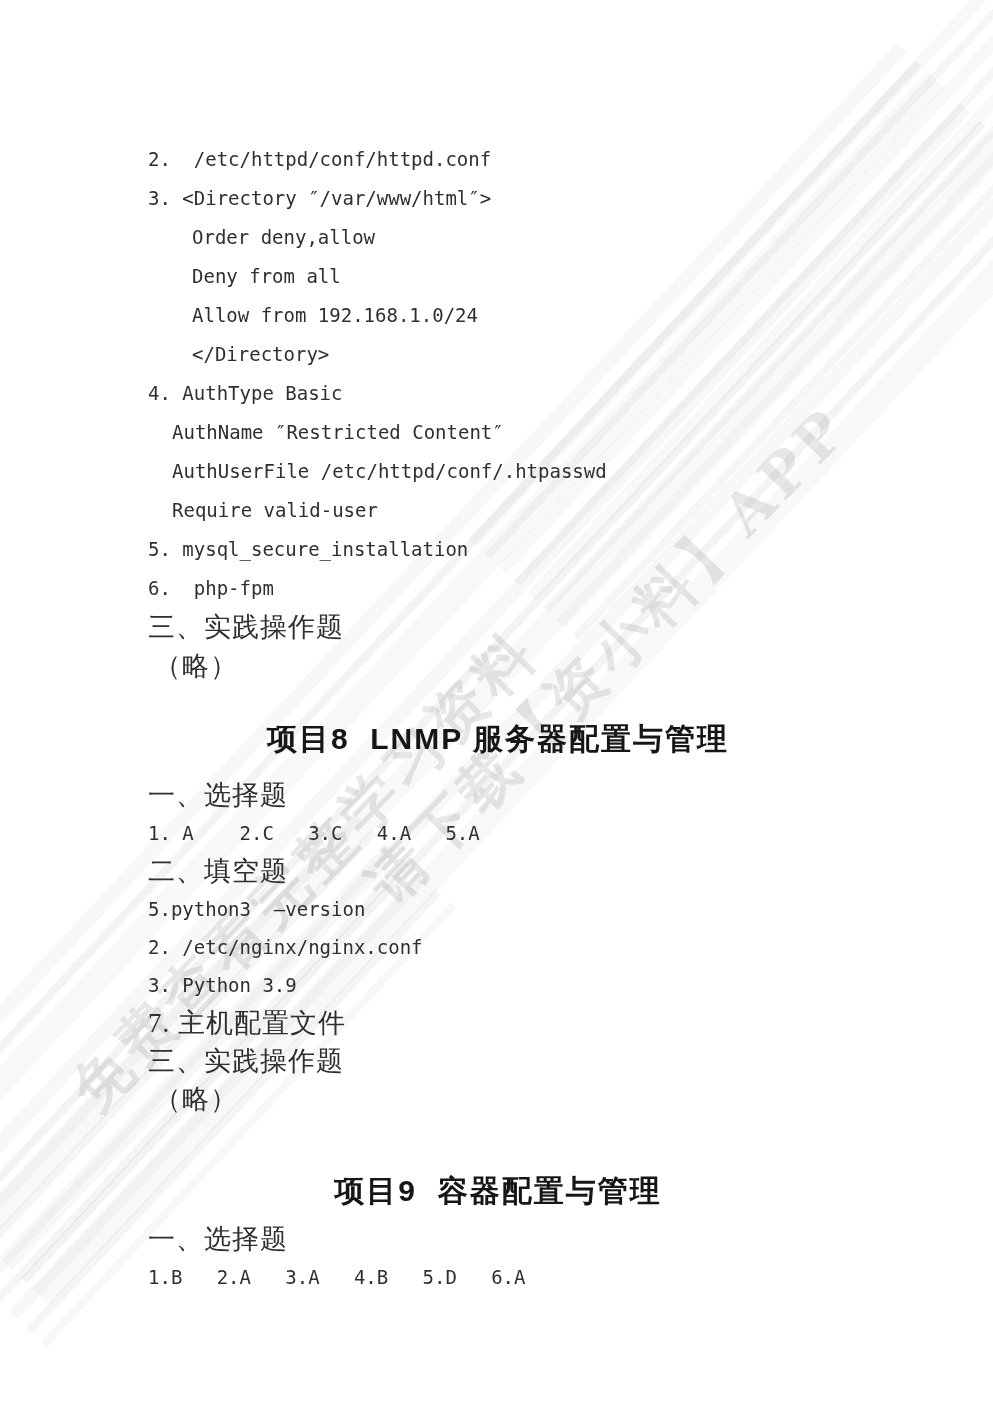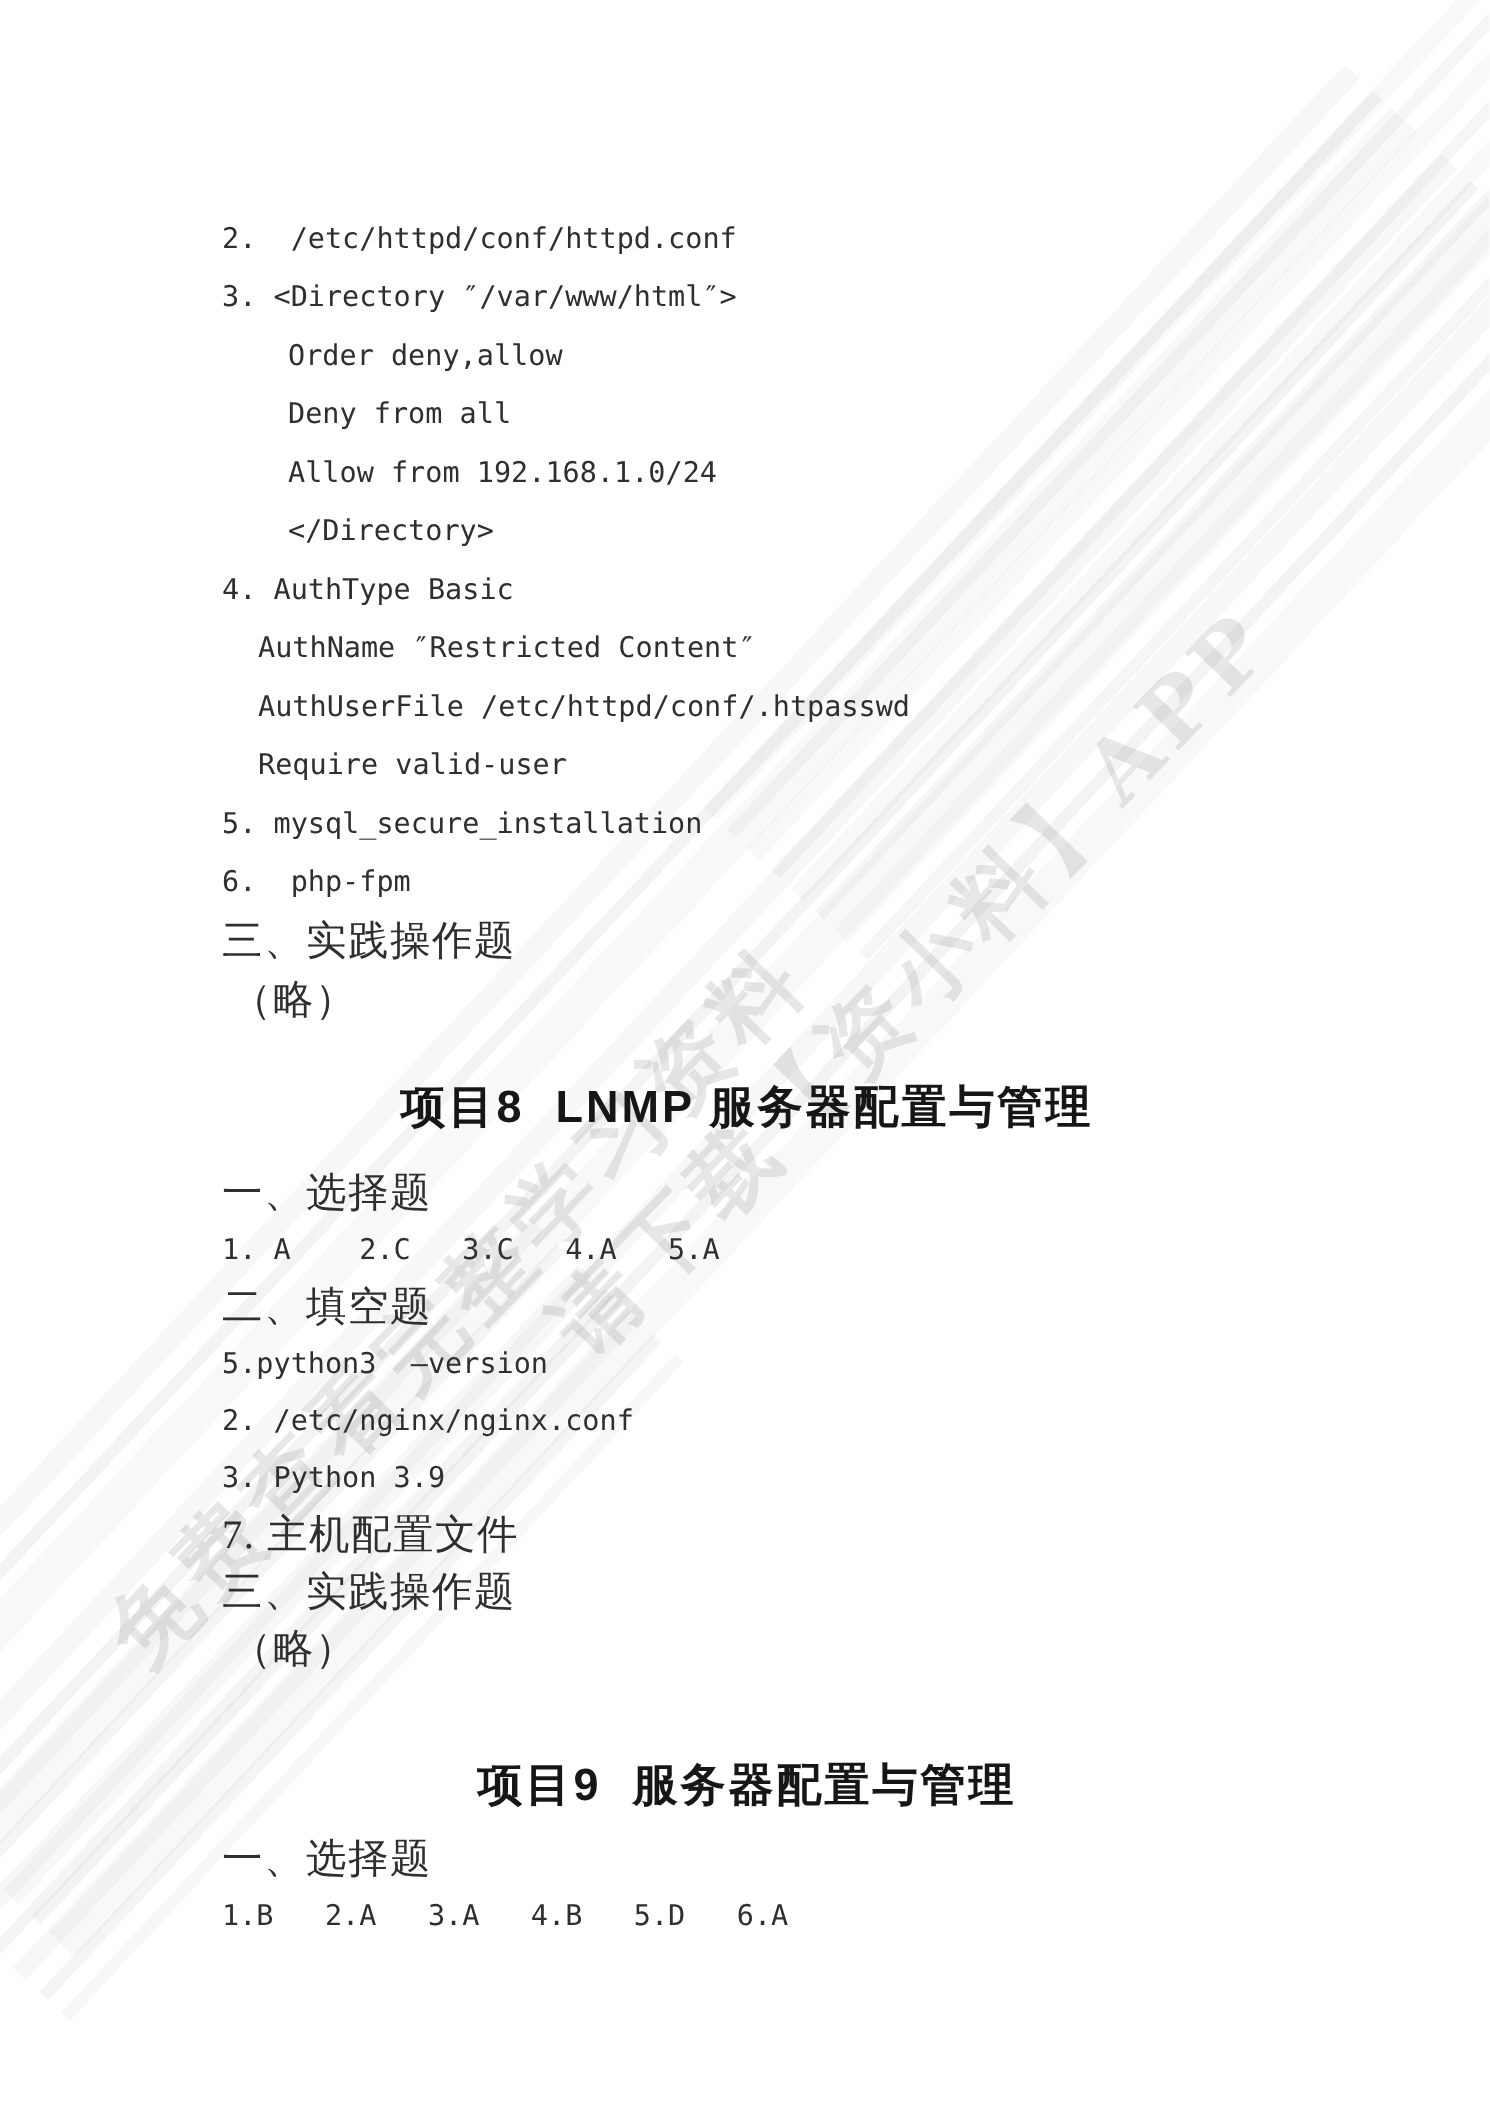--- a/index.html
+++ b/index.html
@@ -128,19 +128,19 @@
       <div class="line cjk">二、填空题</div>
       <div class="line mono">5.python3  –version</div>
       <div class="line mono">2. /etc/nginx/nginx.conf</div>
       <div class="line mono">3. Python 3.9</div>
       <div class="line cjk">7. 主机配置文件</div>
       <div class="line cjk">三、实践操作题</div>
       <div class="line cjk ind-c">（略）</div>
     </div>
 
     <div class="s38">
-      <div class="chapter-heading h9">项目9  服务器配置与管理</div>
+      <div class="chapter-heading h9">项目9  容器配置与管理</div>
       <div class="line cjk">一、选择题</div>
       <div class="line mono">1.B   2.A   3.A   4.B   5.D   6.A</div>
     </div>
 
   </div>
 </div>
 
 </body></html>

